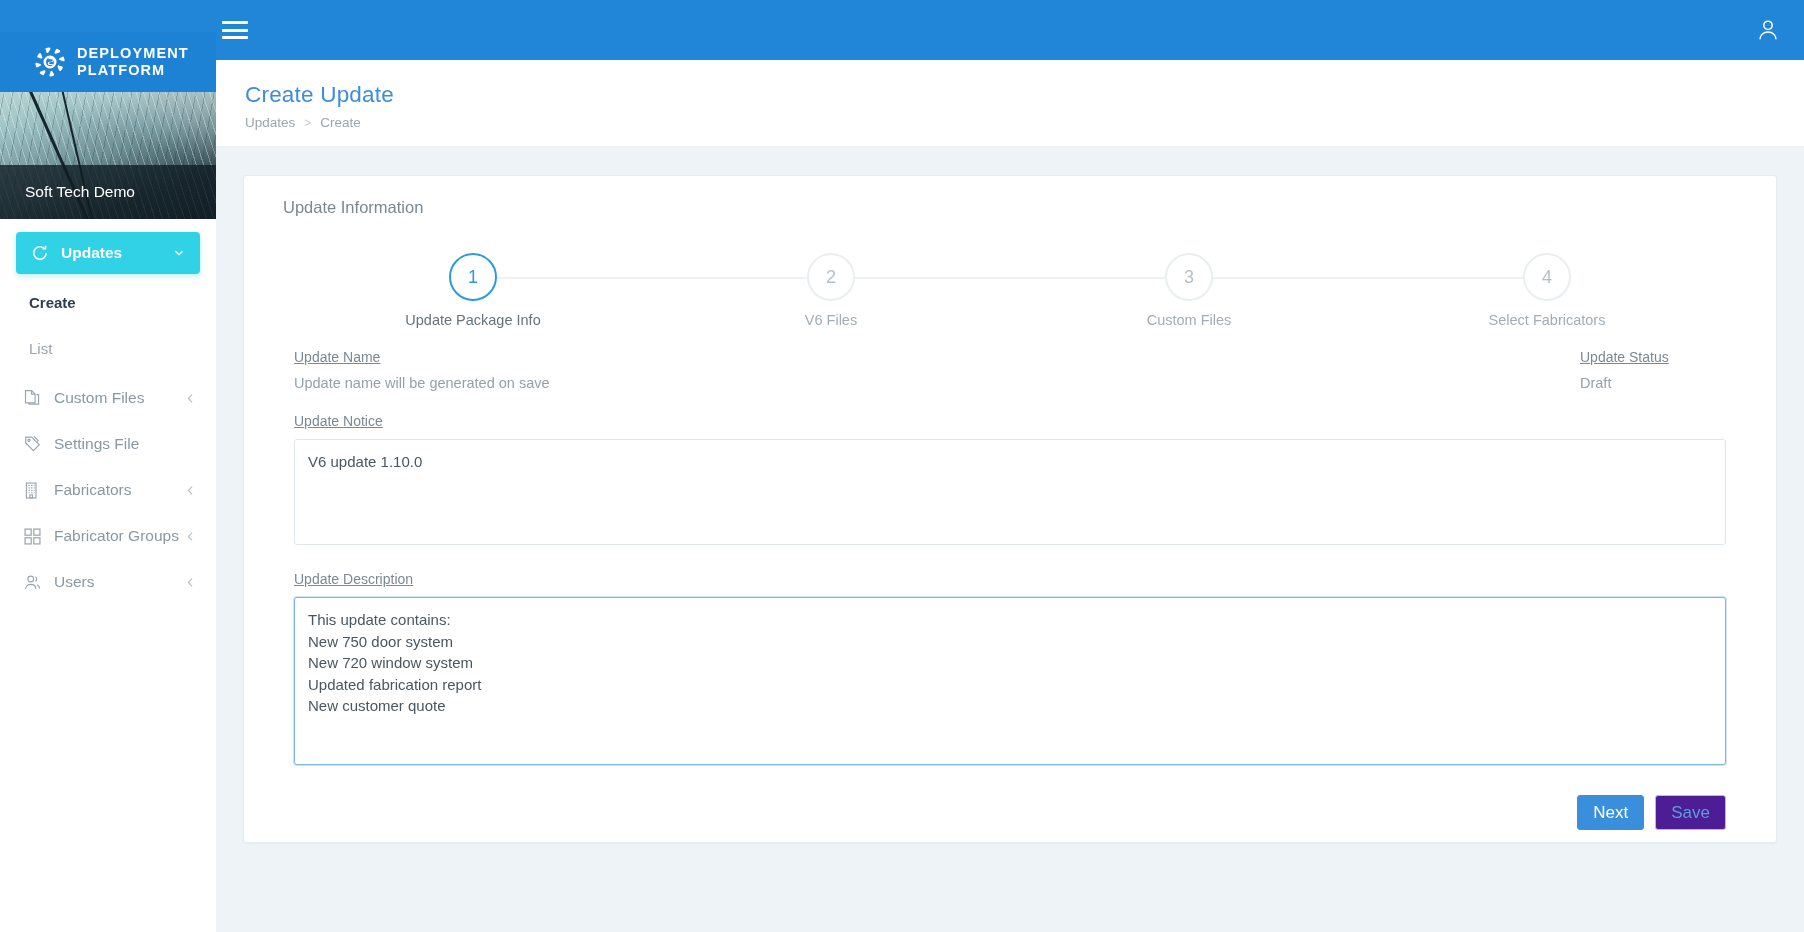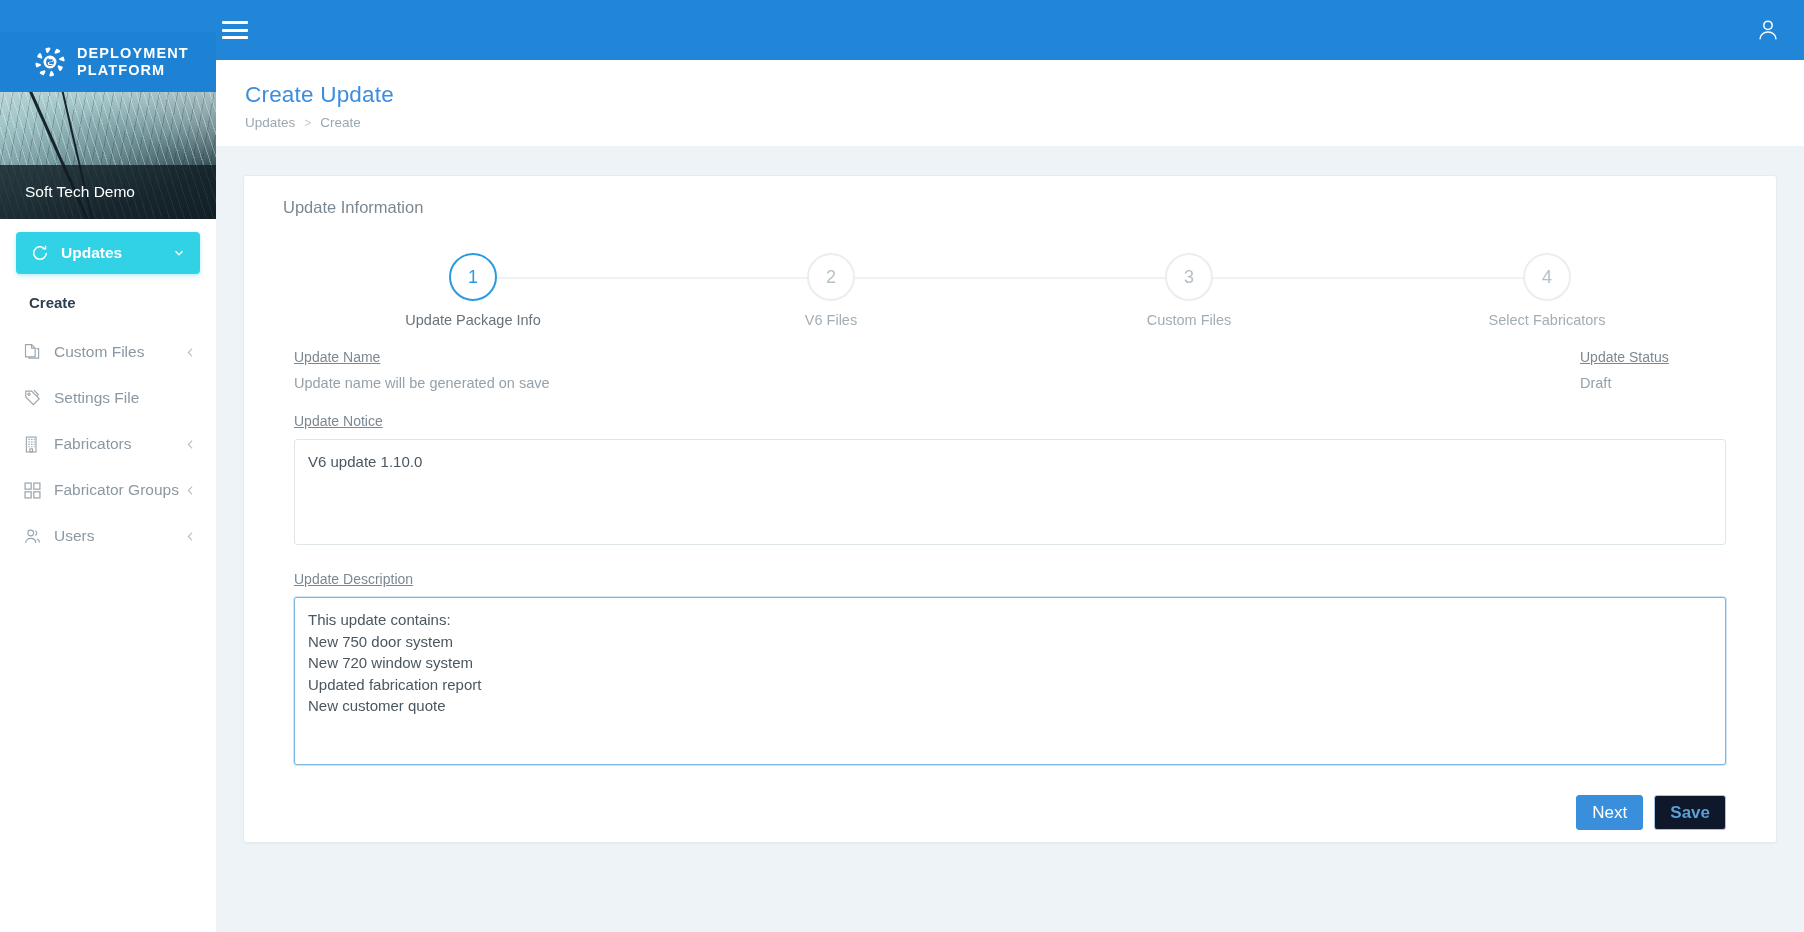--- a/index.html
+++ b/index.html
@@ -287,21 +287,21 @@
     min-width: 54px;
     height: 35px;
     border-radius: 3px;
     font-size: 17px;
     padding: 0 15px;
     cursor: pointer;
     border: 1px solid transparent;
     font-family: "Liberation Sans", sans-serif;
   }
   .btn-next { background: #3a8fdd; color: #ffffff; border-color: #3a8fdd; }
-  .btn-save { background: #0f172a; color: #5a9fd8; border-color: #9ec5e8; font-weight: bold; }
+  .btn-save { background: #4c1d95; color: #5a9fd8; border-color: #9ec5e8; }
 </style>
 </head>
 <body>
 
 <div class="topbar">
   <div class="brand">
     <svg class="brand-logo" viewBox="0 0 32 32">
       <g fill="#ffffff">
         <path d="M16 9.5a6.5 6.5 0 1 0 0 13 6.5 6.5 0 0 0 0-13zm0 2.6a3.9 3.9 0 1 1 0 7.8 3.9 3.9 0 0 1 0-7.8z"></path>
         <path d="M14.6 13.3h2.9c.7 0 1.2.4 1.2 1s-.4 1-1.1 1.1l-2.2.3c-1 .2-1.6.8-1.6 1.7 0 1 .8 1.7 2 1.7h2.8v-1.2h-2.7c-.6 0-1-.3-1-.8 0-.4.3-.7.9-.8l2.2-.3c1.1-.2 1.8-.9 1.8-2 0-1.2-1-2-2.4-2h-2.8z"></path>
@@ -346,20 +346,23 @@
       <path d="M18.6 3.2v3.6h-3.6"></path>
     </svg>
     <span>Updates</span>
     <svg class="nav-caret" width="14" height="14" viewBox="0 0 24 24" fill="none" stroke="#ffffff" stroke-width="2.2">
       <path d="M6 9l6 6 6-6"></path>
     </svg>
   </div>
 
   <div class="subitem current">
     <span>Create</span>
+  </div>
+  <div class="subitem muted">
+    <span>List</span>
   </div>
 
   <div class="navitem" style="margin-top:8px">
     <svg class="nav-ico" viewBox="0 0 24 24" fill="none" stroke="#9aa5ad" stroke-width="1.3">
       <path d="M4 3h7l4 4v10H4z"></path>
       <path d="M11 3v4h4"></path>
       <path d="M16.5 7.5H19v11H8v-1.5"></path>
     </svg>
     <span>Custom Files</span>
     <svg class="nav-caret" width="13" height="13" viewBox="0 0 24 24" fill="none" stroke="#b4bec5" stroke-width="2">

